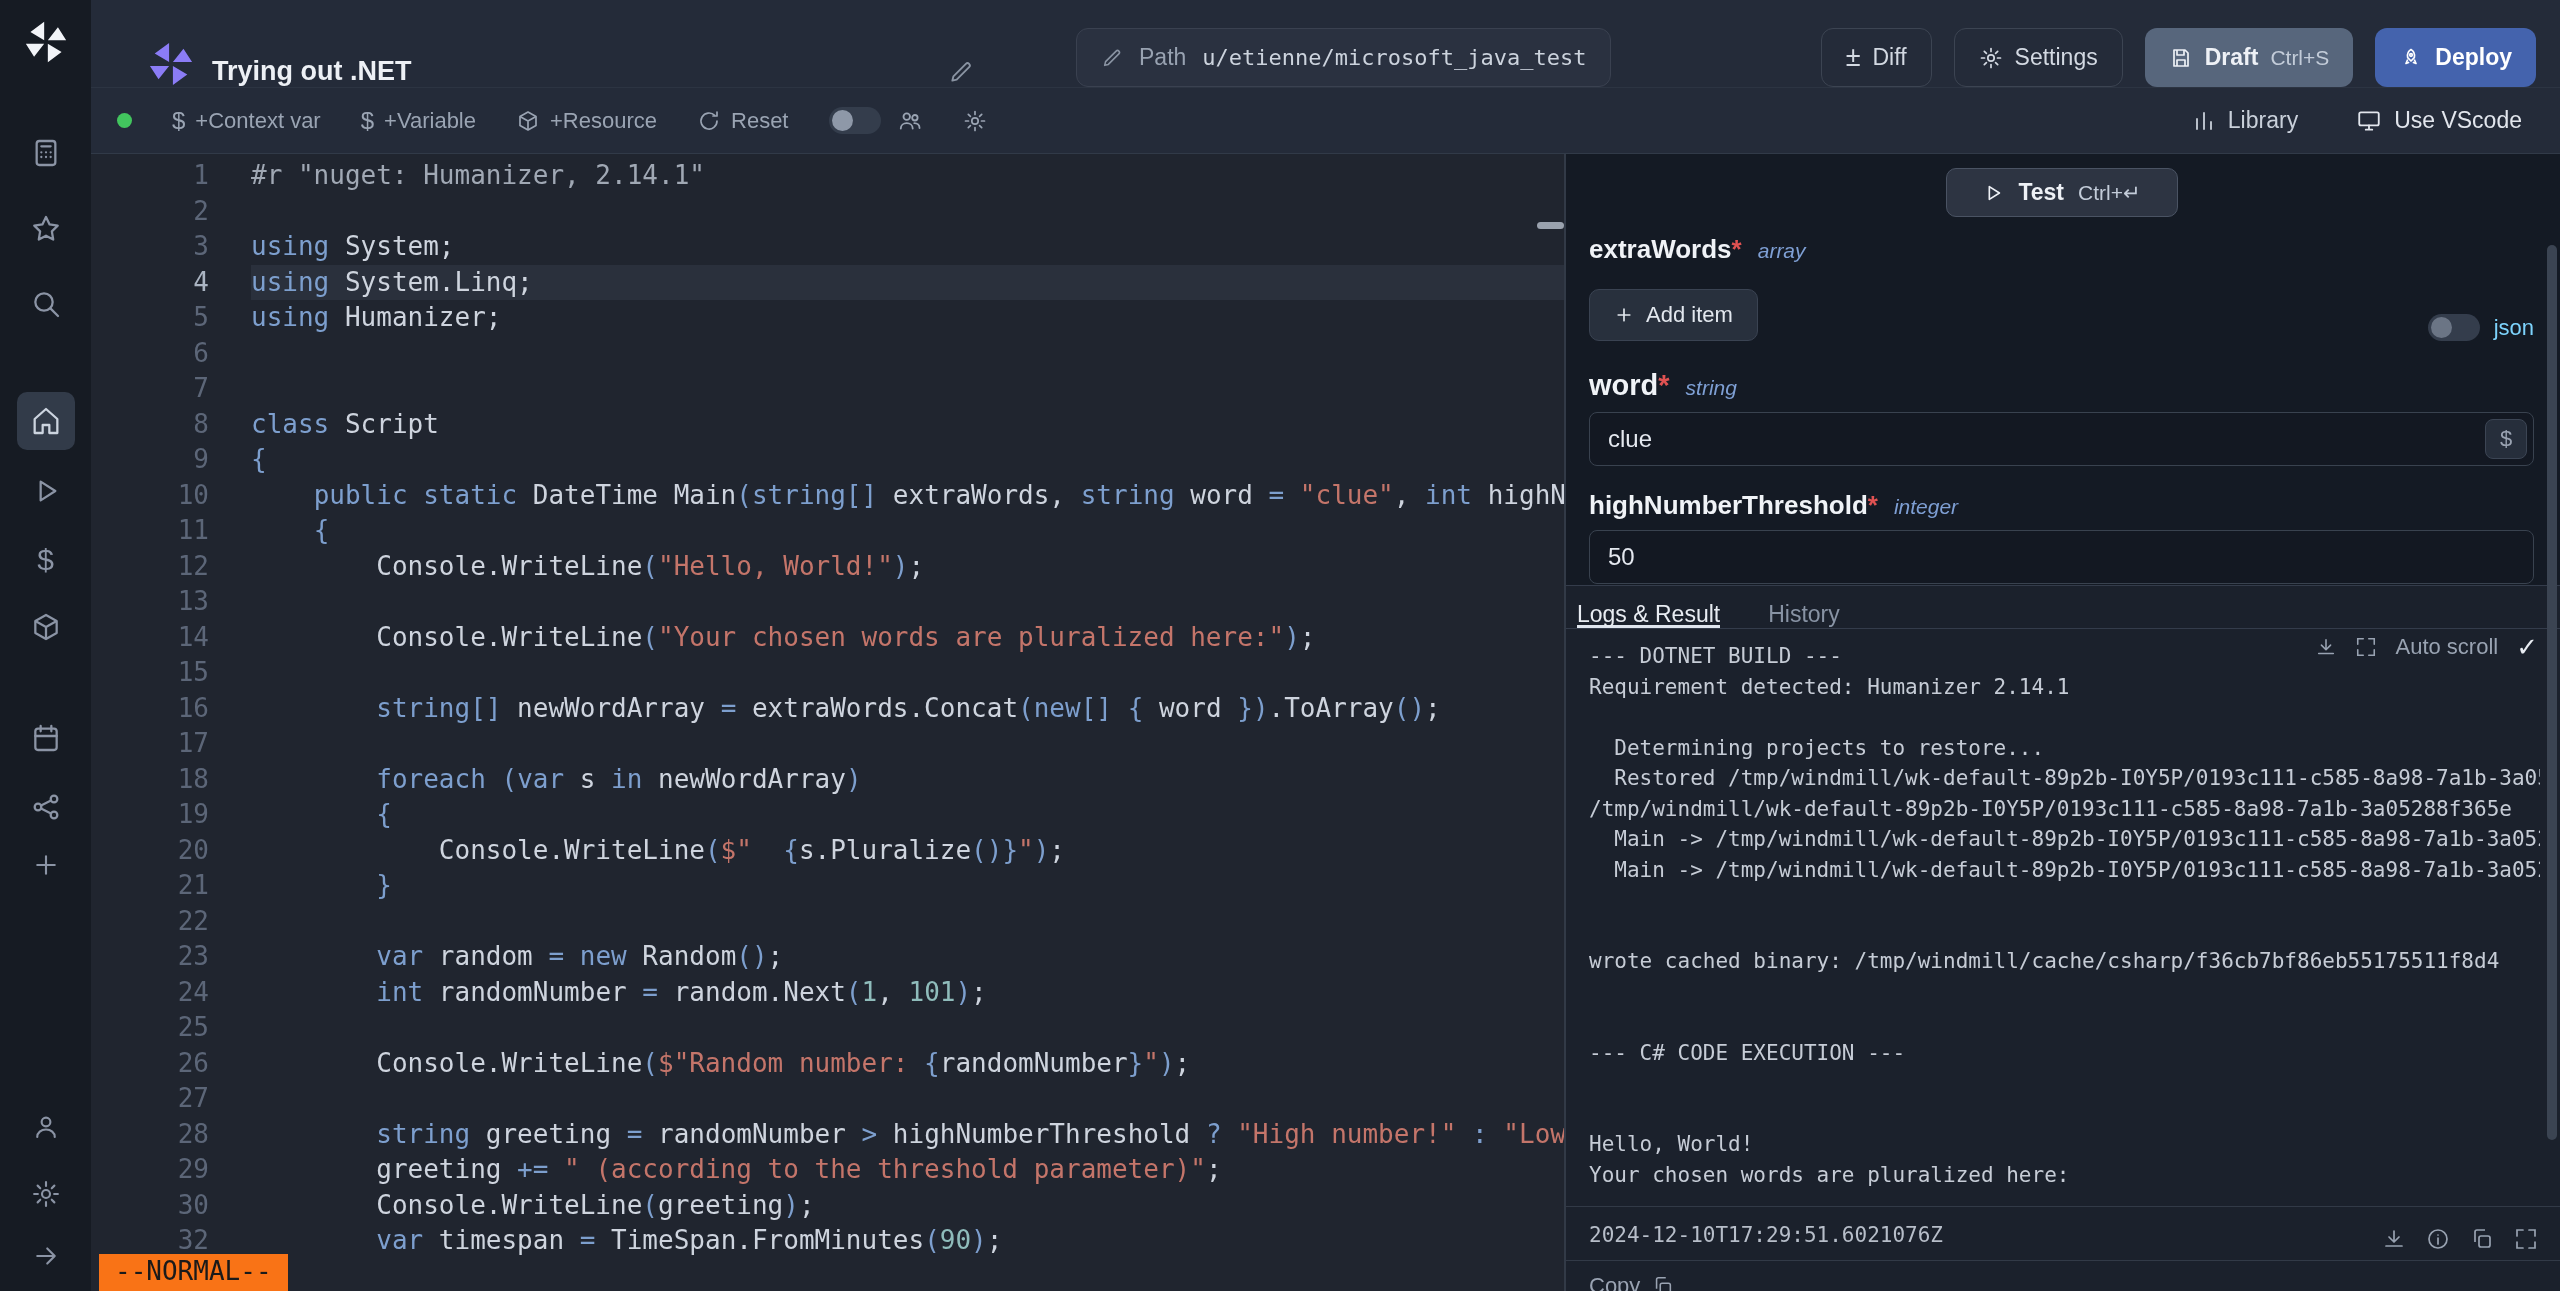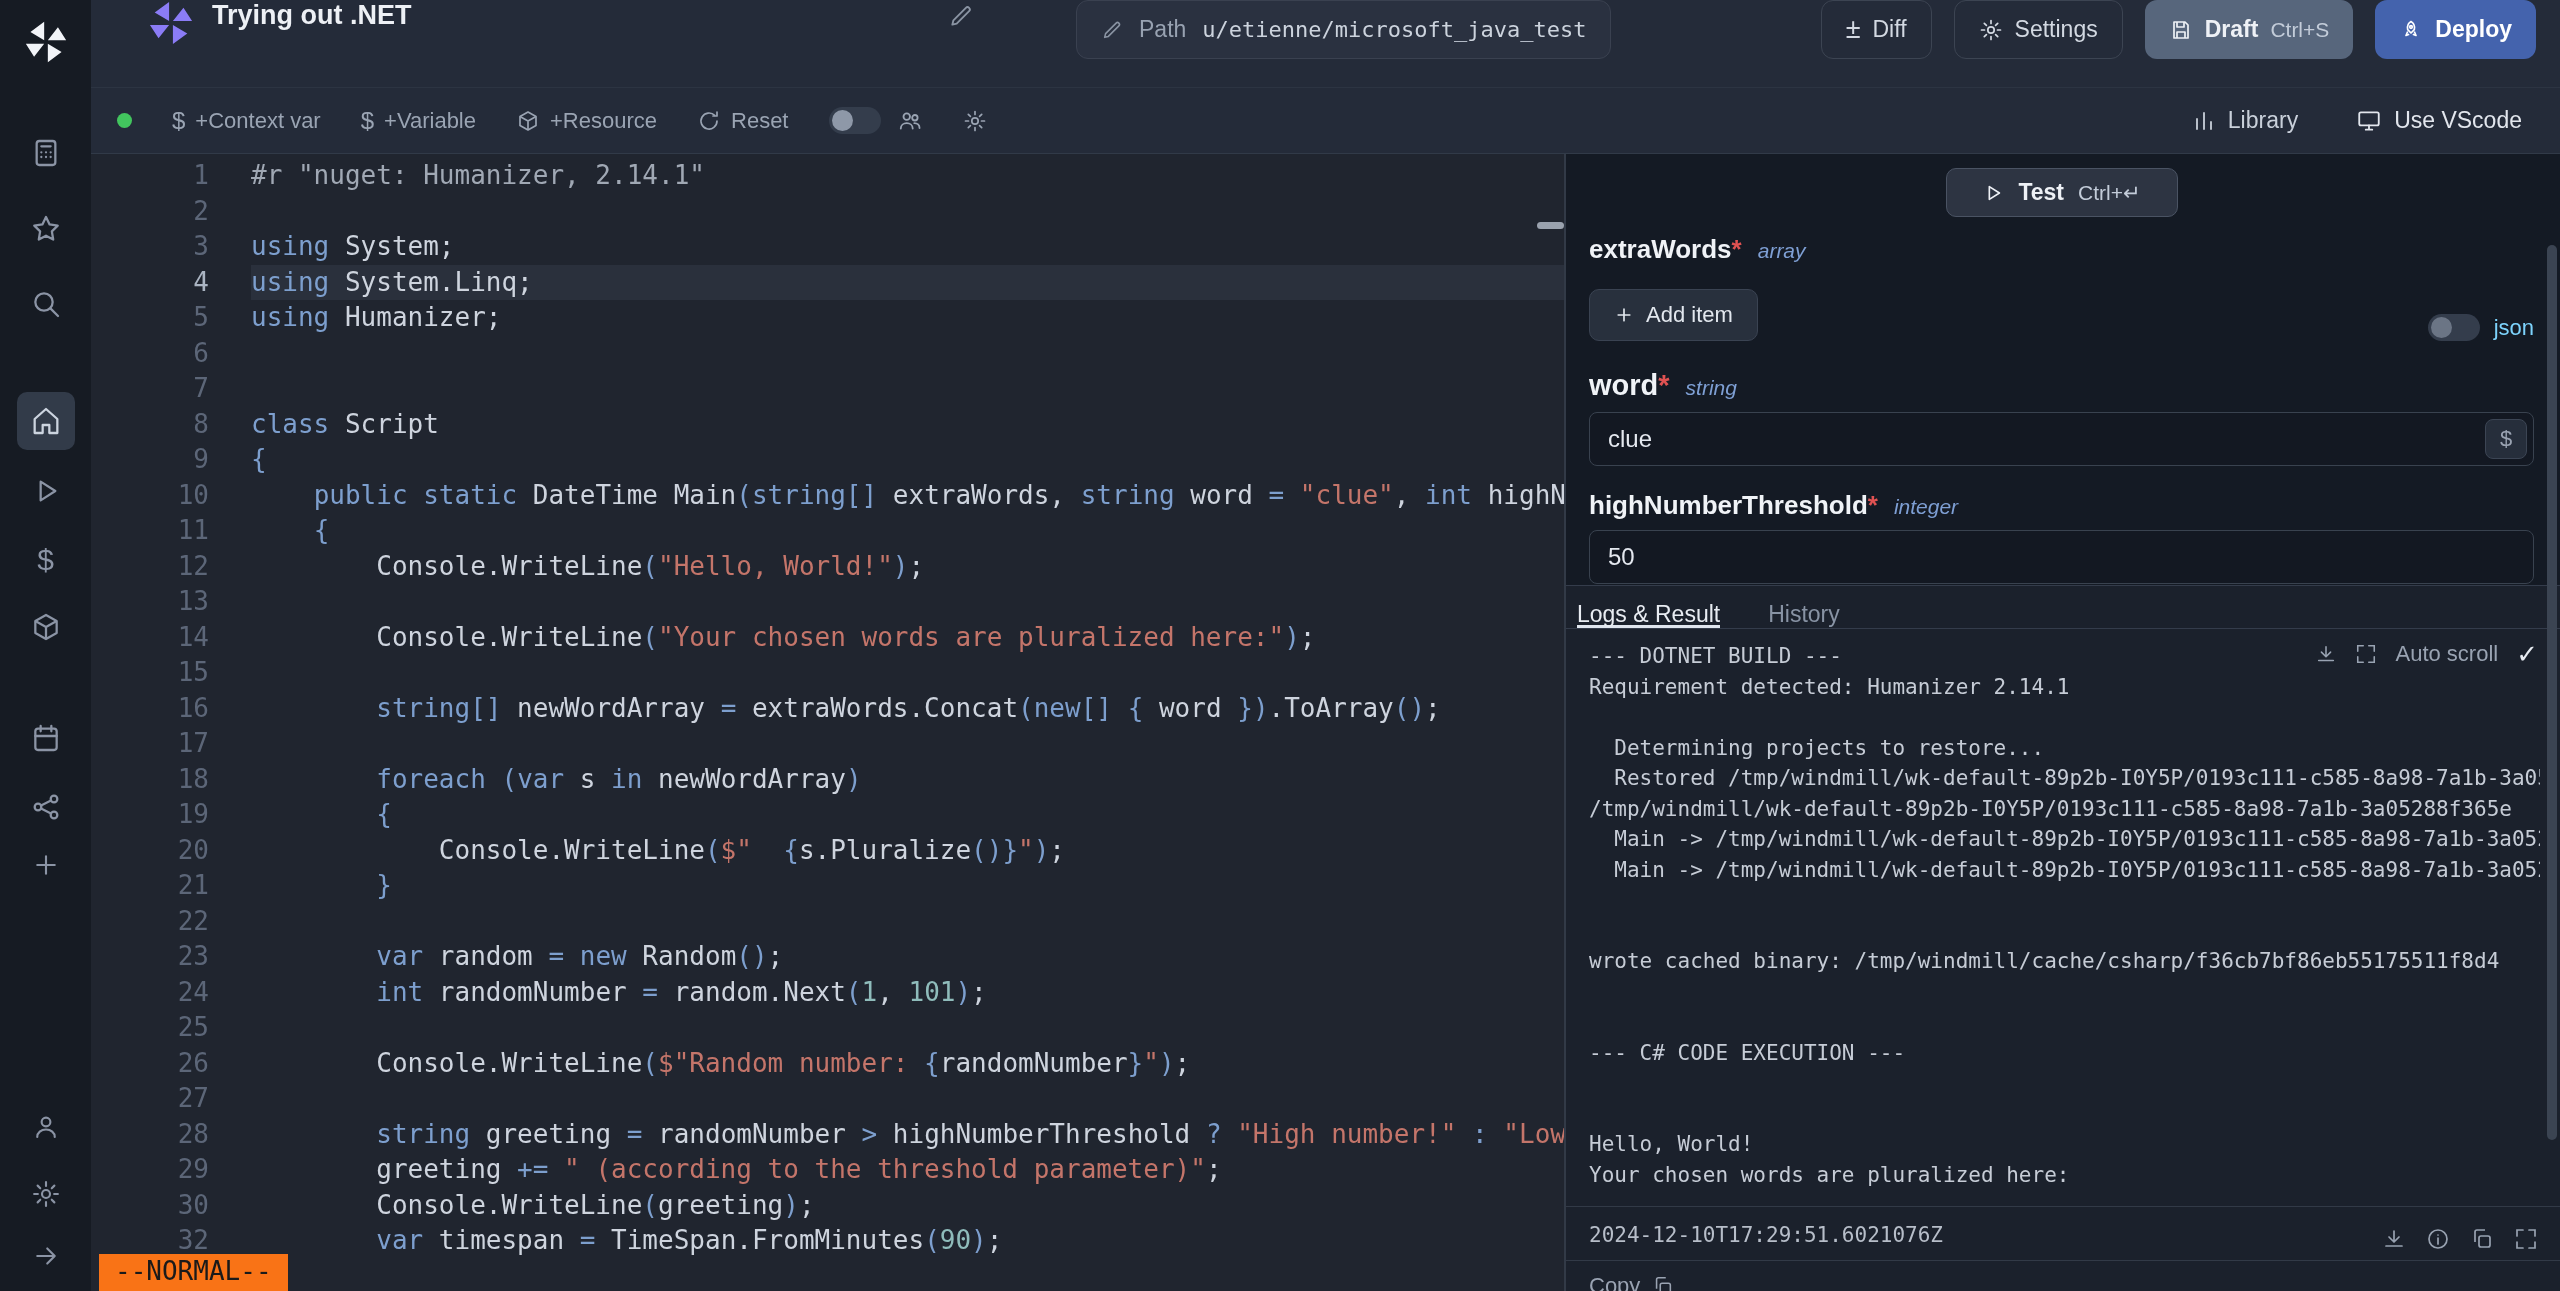--- a/index.html
+++ b/index.html
@@ -14,21 +14,21 @@
              color:#8b94a5; border-radius:10px; cursor:pointer; }
   .sb-item.active { background:#323b49; color:#ccd4df; }
   .sb-logo { position:absolute; top:16px; left:50%; transform:translateX(-50%);
              width:52px; height:52px; color:#f2f4f8; display:flex; align-items:center; justify-content:center; }
   .sb-dollar { font-size:30px; }
 
   
   .main { flex:1; display:flex; flex-direction:column; min-width:0; }
 
   .topbar { height:88px; background:#242b39; border-bottom:1px solid #2c3442;
-            display:flex; align-items:flex-start; }
+            display:flex; align-items:flex-end; }
   .ws-logo { margin-left:57px; width:46px; height:46px; color:#8b7cf6; flex-shrink:0; }
   .title-wrap { display:flex; align-items:center; justify-content:space-between;
                 margin-left:18px; width:762px; }
   .doc-title { font-size:27px; font-weight:700; color:#edf0f5; }
   .pencil { color:#8a94a3; }
   .path-pill { margin-left:102px; height:59px; border-radius:12px; background:#2a3140;
                border:1px solid #3a4150; display:flex; align-items:center; gap:16px;
                padding:0 24px; cursor:pointer; }
   .path-label { color:#98a2b1; font-size:23px; }
   .path-value { font-family:"DejaVu Sans Mono", monospace; font-size:22px; color:#ccd3dd; }
@@ -106,21 +106,21 @@
 
   .results { flex:1; min-height:0; background:#1b212c; border-top:1px solid #343c4b;
              display:flex; flex-direction:column; overflow:hidden; }
   .tabs { display:flex; gap:48px; padding:0 11px; border-bottom:1px solid #343c4b;
           height:43px; flex-shrink:0;align-items:flex-end; }
   .tab { font-size:23px; color:#8893a4; display:flex; align-items:center; cursor:pointer;
          background:none; border:none; font-family:inherit; }
   .tab.active { color:#e8ecf2; box-shadow:inset 0 -3px 0 #dfe5ee; }
   .logs-wrap { height:577px; flex-shrink:0; position:relative; overflow:hidden;
                padding:12px 20px 0 23px; }
-  .logs-controls { position:absolute; top:12px; right:22px; display:flex; gap:18px;
+  .logs-controls { position:absolute; top:5px; right:22px; display:flex; gap:18px;
                    align-items:center; color:#99a3b2; font-size:22px; }
   .check { color:#e8ecf2; font-size:26px; line-height:1; }
   pre.logs { font-family:"DejaVu Sans Mono", monospace; font-size:21px; line-height:30.5px;
              color:#c6ccd6; overflow:hidden; }
   .hr { border-top:1px solid #323a47; flex-shrink:0; }
   .meta-row { display:flex; justify-content:space-between; padding:4px 22px 0 23px;
               height:53px; flex-shrink:0; }
   .timestamp { font-family:"DejaVu Sans Mono", monospace; font-size:21px; color:#b7bec9;
                padding-top:12px; }
   .meta-icons { display:flex; gap:20px; color:#98a2b1; padding-top:6px; }

